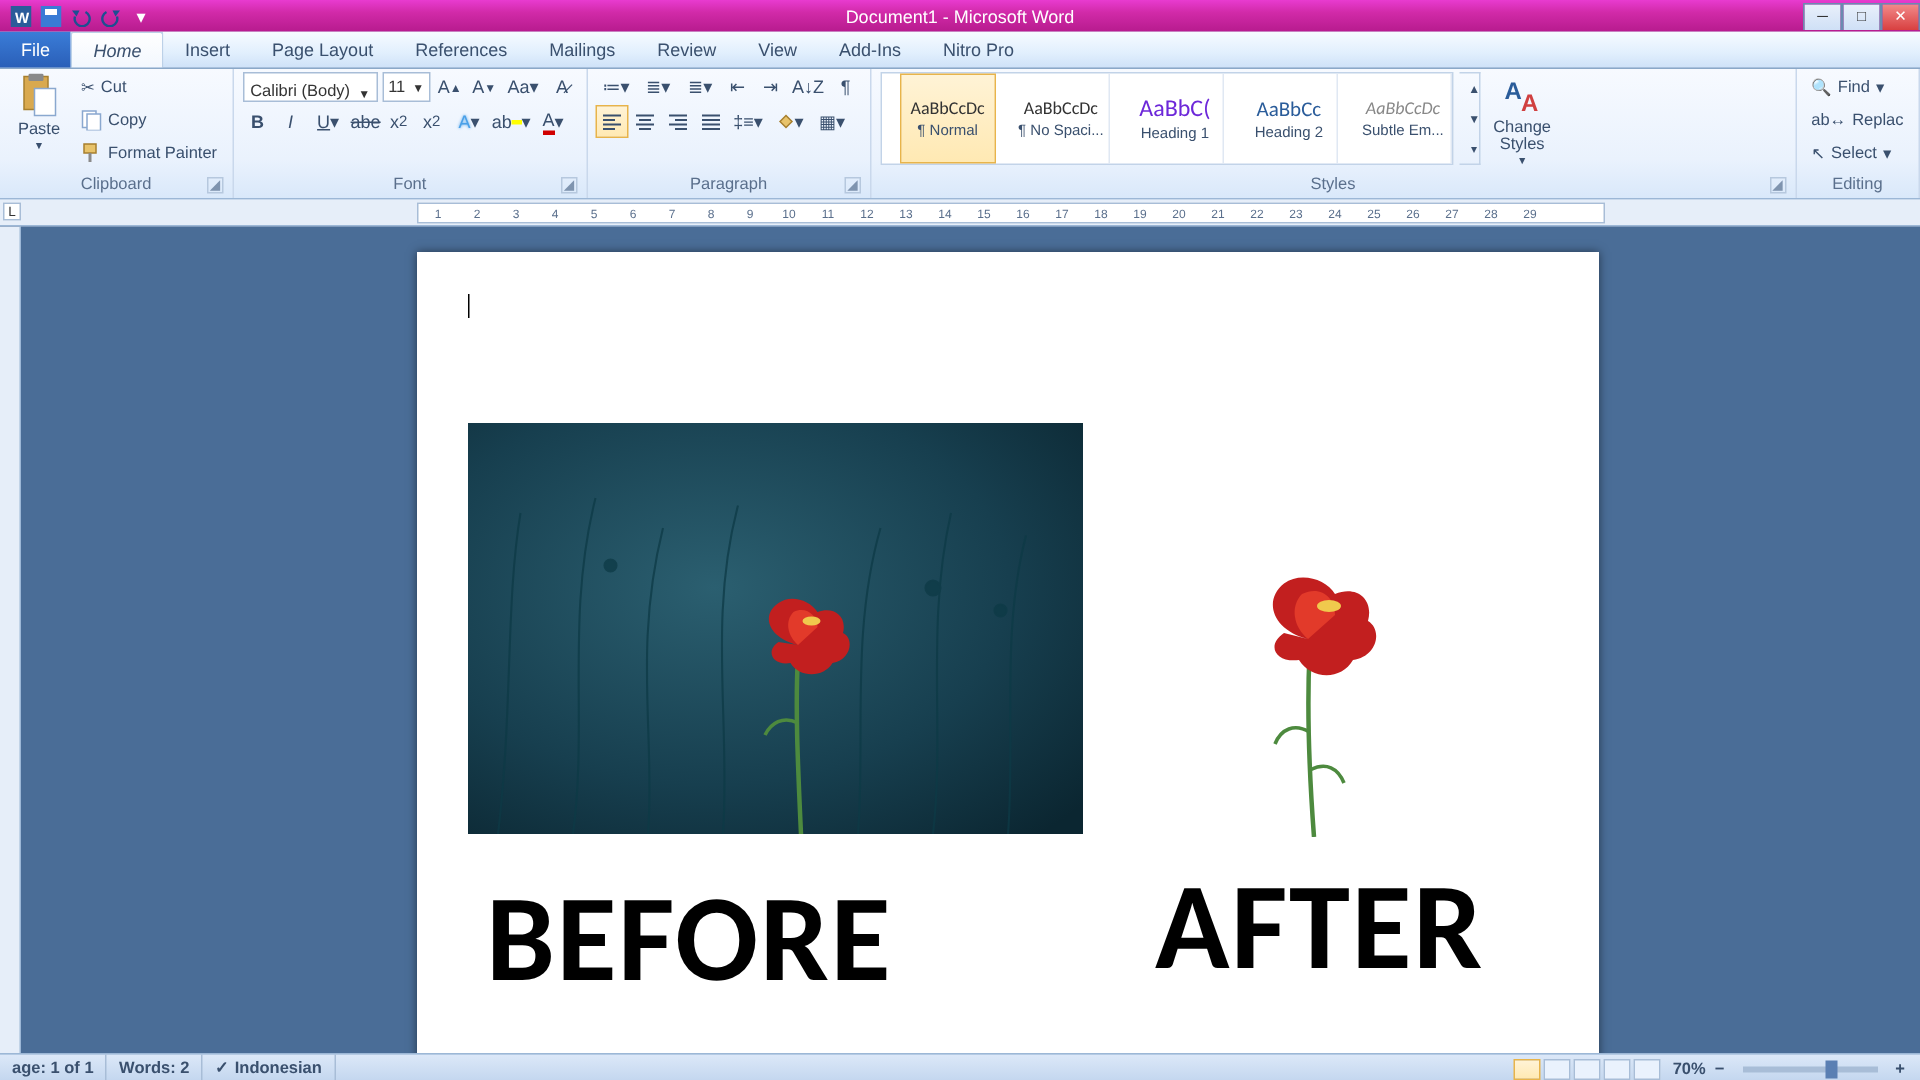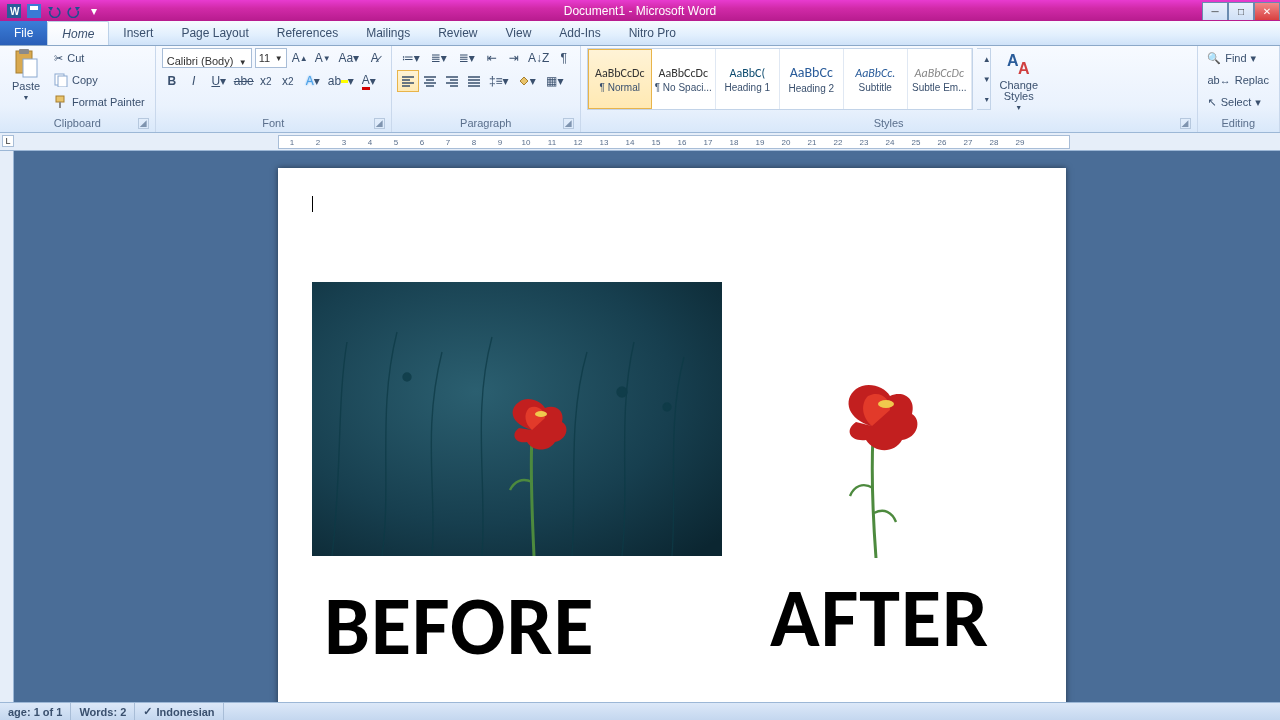--- a/index.html
+++ b/index.html
@@ -24,21 +24,21 @@
   .group-label .dlg { position:absolute; right:0; top:1px; font-size:9px; color:#7f94af; border:1px solid #b6c8de; width:11px; height:11px; line-height:9px; text-align:center;}
   .vcol { display:flex; flex-direction:column; gap:2px; }
   .smallbtn { height:20px; padding:0 4px; display:flex; align-items:center; gap:4px; font-size:11px; color:#3a506e; white-space:nowrap;}
   .bigbtn { width:40px; display:flex; flex-direction:column; align-items:center; font-size:11px; color:#3a506e; gap:2px; padding-top:2px;}
   .bigicon { width:28px; height:28px; display:flex; align-items:center; justify-content:center;}
   .fontname { width:90px; height:20px; border:1px solid #a8bdd7; background:#fff; font-size:11px; padding:0 4px; display:flex; align-items:flex-end; justify-content:space-between;}
   .fontsize { width:32px; height:20px; border:1px solid #a8bdd7; background:#fff; font-size:11px; padding:0 3px; display:flex; align-items:center; justify-content:space-between;}
   .rbtn { width:20px; height:20px; display:flex; align-items:center; justify-content:center; font-size:12px; color:#3a506e;}
   .rbtnw { width:26px; }
   .stylegal { display:flex; border:1px solid #c2d3e8; background:#fff; }
-  .stylebox { width:64px; height:60px; border-right:1px solid #e0e8f3; display:flex; flex-direction:column; align-items:center; justify-content:center; padding:2px; }
+  .stylebox { width:64px; height:60px; border-right:1px solid #e0e8f3; display:flex; flex-direction:column; align-items:center; justify-content:center; padding:2px;margin-left:12px; }
   .stylebox.sel { background:linear-gradient(#fff3d6,#ffe9b3); border:1px solid #e8b44a;}
   .stylebox .preview { font-family:Calibri,sans-serif; color:#333; }
   .stylebox .stlabel { font-size:10px; color:#3a506e; margin-top:2px; white-space:nowrap;}
   .ruler-strip { height:18px; background:#e6eef9; border-bottom:1px solid #9cb7d6; position:relative;}
   .ruler { position:absolute; left:278px; right:210px; top:2px; height:14px; background:#fff; border:1px solid #a8bdd7; font-size:8px; color:#5a6f8c; overflow:hidden; display:flex; align-items:center;}
   .ruler span { flex:none; width:26px; text-align:center;}
   
   .workspace { position:absolute; top:151px; bottom:18px; left:0; right:0; background:#4a6d97; overflow:hidden;}
   .page { position:absolute; left:278px; top:17px; width:788px; height:900px; background:#fff; box-shadow:0 0 6px rgba(0,0,0,.5);}
   .cursor { position:absolute; left:34px; top:28px; width:1px; height:16px; background:#000;}
@@ -241,30 +241,26 @@
       <div class="stylegal" id="style-gallery">
           <div class="stylebox sel">
             <div class="preview" style="font-size: 12px; color: rgb(51, 51, 51);">AaBbCcDc</div>
             <div class="stlabel">¶ Normal</div>
           </div>
           <div class="stylebox">
             <div class="preview" style="font-size: 12px; color: rgb(51, 51, 51);">AaBbCcDc</div>
             <div class="stlabel">¶ No Spaci...</div>
           </div>
           <div class="stylebox">
-            <div class="preview" style="font-size: 12px; color: #0c4a6e;">AaBbC(</div>
+            <div class="preview" style="font-size: 16px; color: #6d28d9;">AaBbC(</div>
             <div class="stlabel">Heading 1</div>
           </div>
           <div class="stylebox">
             <div class="preview" style="font-size: 14px; color: rgb(42, 92, 154);">AaBbCc</div>
             <div class="stlabel">Heading 2</div>
-          </div>
-          <div class="stylebox">
-            <div class="preview" style="font-size: 12px; color: rgb(42, 92, 154); font-style: italic;">AaBbCc.</div>
-            <div class="stlabel">Subtitle</div>
           </div>
           <div class="stylebox">
             <div class="preview" style="font-size: 12px; color: rgb(136, 136, 136); font-style: italic;">AaBbCcDc</div>
             <div class="stlabel">Subtle Em...</div>
           </div>
         </div>
       <div style="display:flex; flex-direction:column; border:1px solid #c2d3e8; border-left:none; width:14px;">
         <div class="rbtn" style="height:20px; font-size:8px;">▲</div>
         <div class="rbtn" style="height:20px; font-size:8px;">▼</div>
         <div class="rbtn" style="height:20px; font-size:8px;">▾</div>
@@ -392,13 +388,26 @@
   <div class="cell">
       <span>age: 1 of 1</span>
     </div>
   <div class="cell">
       <span>Words: 2</span>
     </div>
   <div class="cell">
       <span>✓</span>
       <span>Indonesian</span>
     </div>
+  <div class="right">
+    <div class="viewbtn on"></div>
+    <div class="viewbtn"></div>
+    <div class="viewbtn"></div>
+    <div class="viewbtn"></div>
+    <div class="viewbtn"></div>
+    <span style="margin-left:6px;">70%</span>
+    <span style="padding:0 4px;">−</span>
+    <div class="zoomslider">
+        <div class="thumb"></div>
+      </div>
+    <span style="padding:0 4px;">+</span>
+  </div>
 </div>
 
 </body></html>

